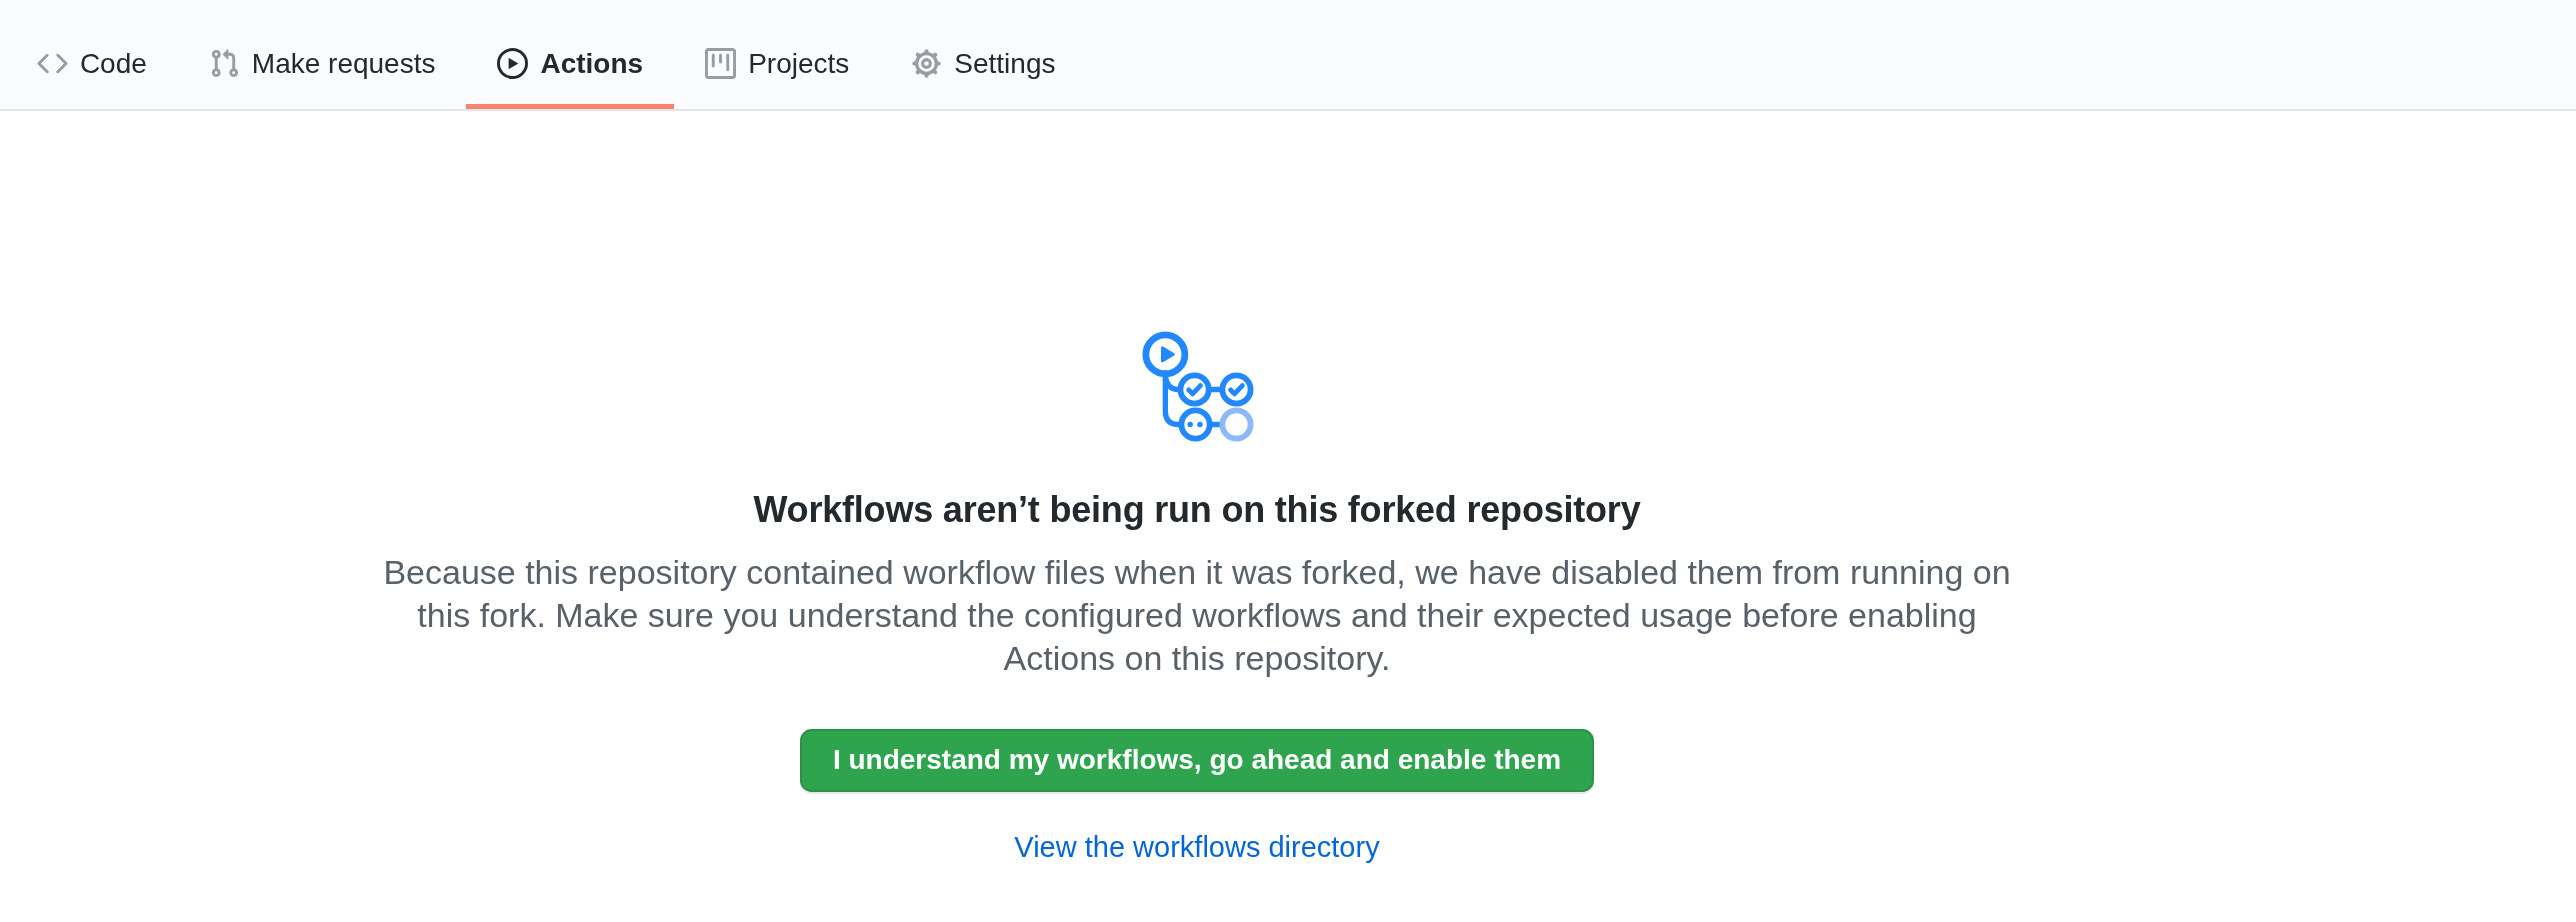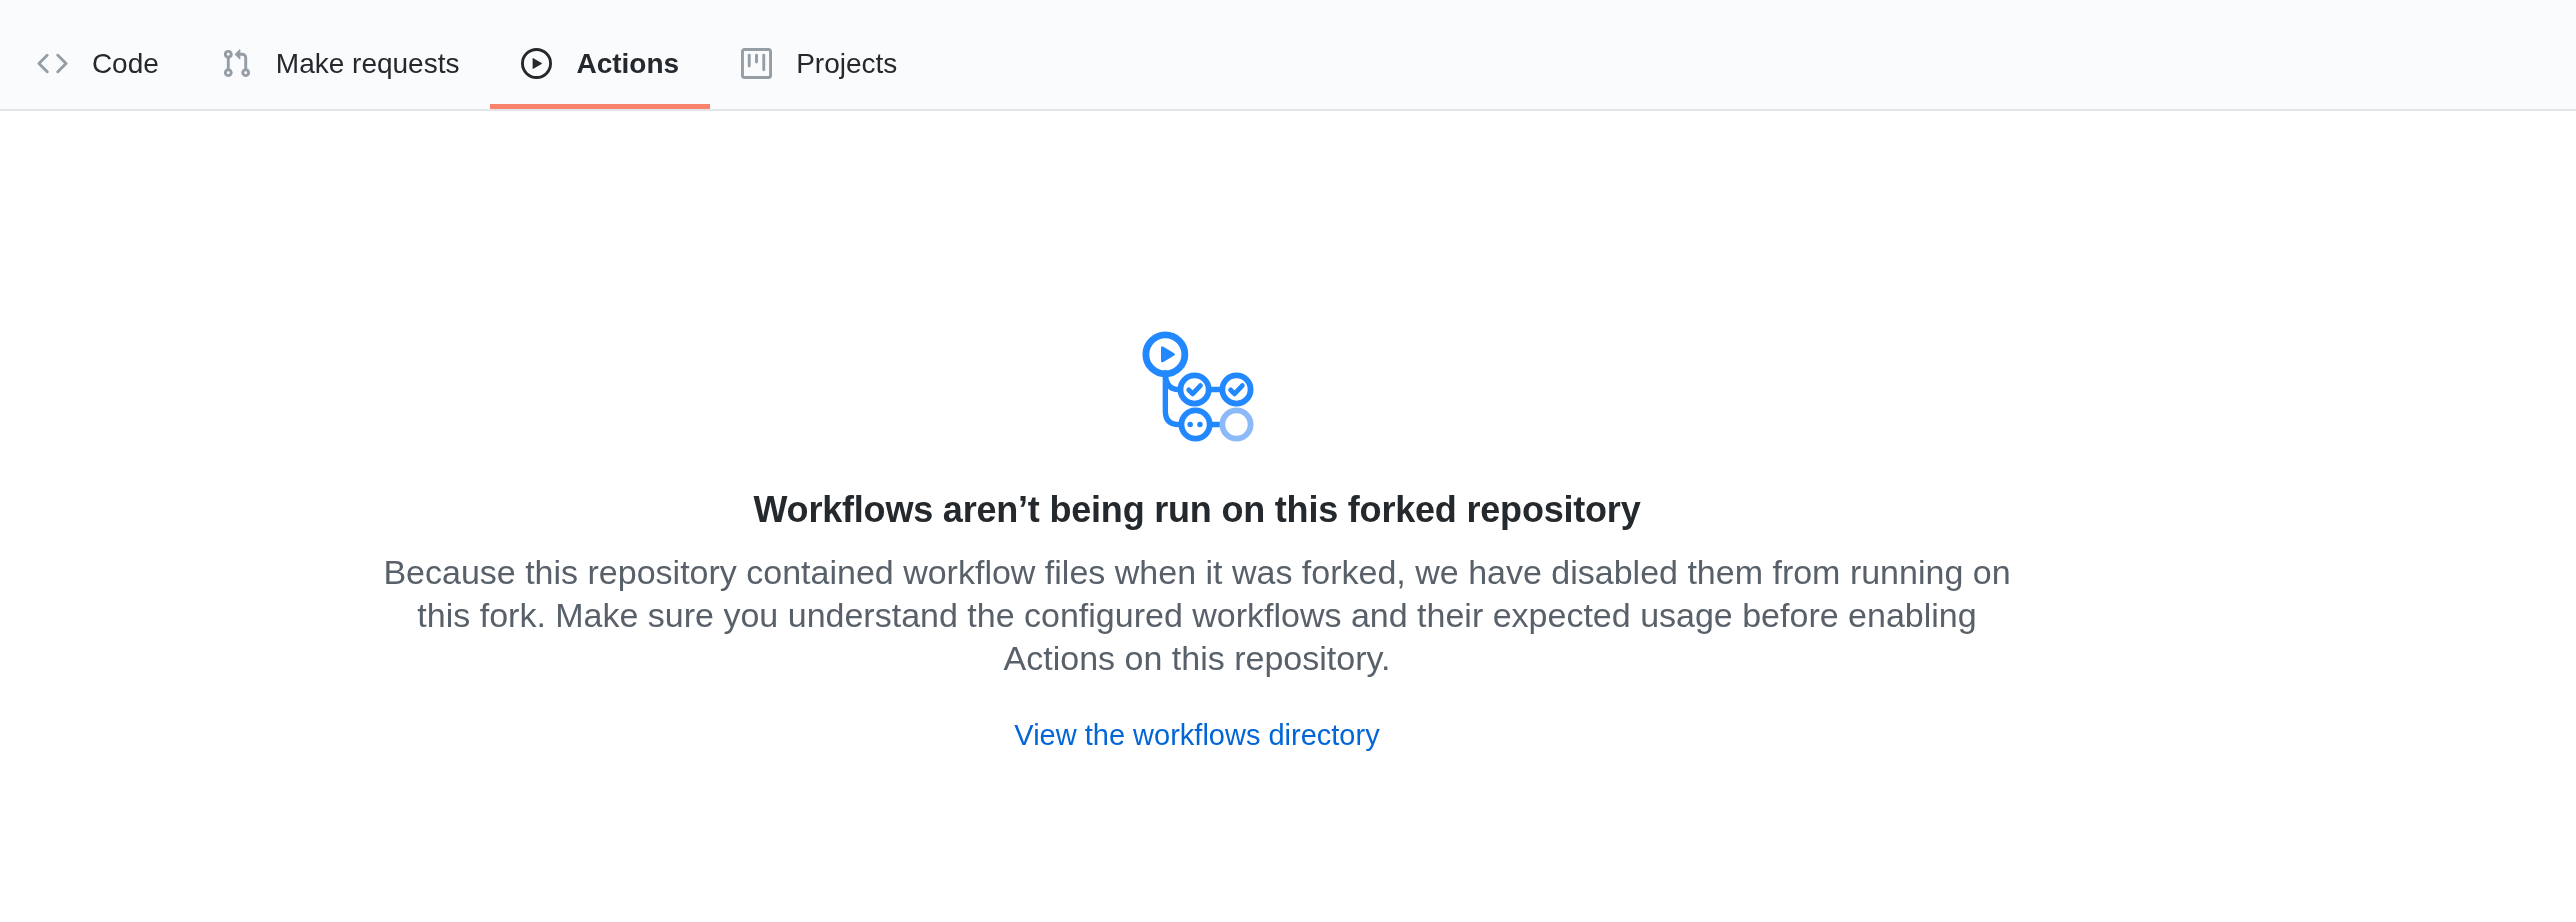--- a/index.html
+++ b/index.html
@@ -30,21 +30,21 @@
     height:111px;
     background:var(--nav-background);
     border-bottom:2px solid var(--nav-border);
     display:flex;
     align-items:stretch;
     padding-left:5.9px;
   }
   .tab{
     display:flex;
     align-items:center;
-    gap:24px;
+    gap:12px;
     padding:23.5px 31px 0 31px;
     border-bottom:5.9px solid transparent;
     font-size:28px;
     line-height:1;
     color:var(--tab-text);
     text-decoration:none;
     cursor:pointer;
     white-space:nowrap;
   }
   .tab.active{
@@ -141,20 +141,32 @@
 
   <a class="tab">
     <span class="tab-icon">
       <svg viewBox="0 0 16 16" aria-hidden="true">
           <path fill="currentColor" d="M1.75 0h12.5C15.216 0 16 .784 16 1.75v12.5A1.75 1.75 0 0 1 14.25 16H1.75A1.75 1.75 0 0 1 0 14.25V1.75C0 .784.784 0 1.75 0ZM1.5 1.75v12.5c0 .138.112.25.25.25h12.5a.25.25 0 0 0 .25-.25V1.75a.25.25 0 0 0-.25-.25H1.75a.25.25 0 0 0-.25.25ZM11.75 3a.75.75 0 0 1 .75.75v7.5a.75.75 0 0 1-1.5 0v-7.5a.75.75 0 0 1 .75-.75Zm-8.25.75a.75.75 0 0 1 1.5 0v5.5a.75.75 0 0 1-1.5 0v-5.5ZM8 3a.75.75 0 0 1 .75.75v3.5a.75.75 0 0 1-1.5 0v-3.5A.75.75 0 0 1 8 3Z"></path>
         </svg>
     </span>
     <span class="tab-label">Projects</span>
   </a>
 
+  <a class="tab">
+    <span class="tab-icon">
+      <svg viewBox="0 0 16 16" aria-hidden="true" fill="none" stroke="currentColor">
+        <circle cx="8" cy="8" r="5.1" stroke-width="1.7"></circle>
+        <circle cx="8" cy="8" r="2" stroke-width="1.6"></circle>
+        <g stroke-width="2.1" stroke-linecap="round">
+          <path d="M13.4 8h.9M2.6 8h-.9M8 2.6v-.9M8 13.4v.9M11.8 4.2l.7-.7M4.2 4.2l-.7-.7M11.8 11.8l.7.7M4.2 11.8l-.7.7"></path>
+        </g>
+      </svg>
+    </span>
+    <span class="tab-label">Settings</span>
+  </a>
 
 </nav>
 
 <main class="main">
   <div class="blankslate">
 
     <svg class="illustration" viewBox="0 0 118 116" aria-hidden="true">
 
       <path class="wf-stroke" stroke-width="5.5" d="M26 43 Q26 60 40 60" stroke-linecap="round"></path>
       <path class="wf-stroke" stroke-width="5.5" d="M26 43 V82 Q26 96 40 96" stroke-linecap="round"></path>
@@ -173,20 +185,21 @@
       <circle class="wf-fill" cx="51.5" cy="96" r="2.8"></circle>
       <circle class="wf-fill" cx="61.5" cy="96" r="2.8"></circle>
 
       <circle class="wf-faded" stroke-width="6" cx="99" cy="96" r="14.5"></circle>
     </svg>
 
     <h1>Workflows aren’t being run on this forked repository</h1>
 
     <p>Because this repository contained workflow files when it was forked, we have disabled them from running on this fork. Make sure you understand the configured workflows and their expected usage before enabling Actions on this repository.</p>
 
+    <button class="enable-btn">I understand my workflows, go ahead and enable them</button>
 
     <div>
       <a class="workflows-link">View the workflows directory</a>
     </div>
 
   </div>
 </main>
 
 
 </body></html>

